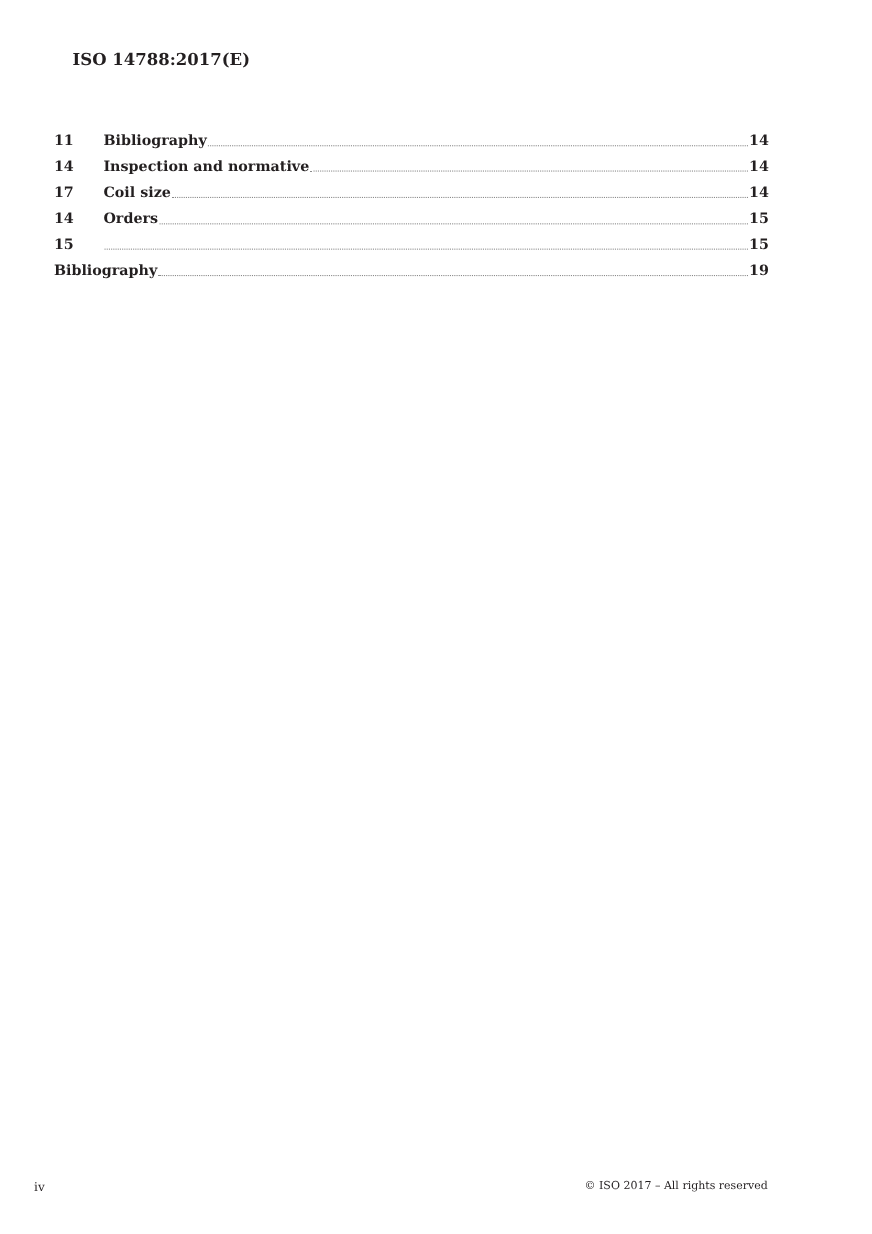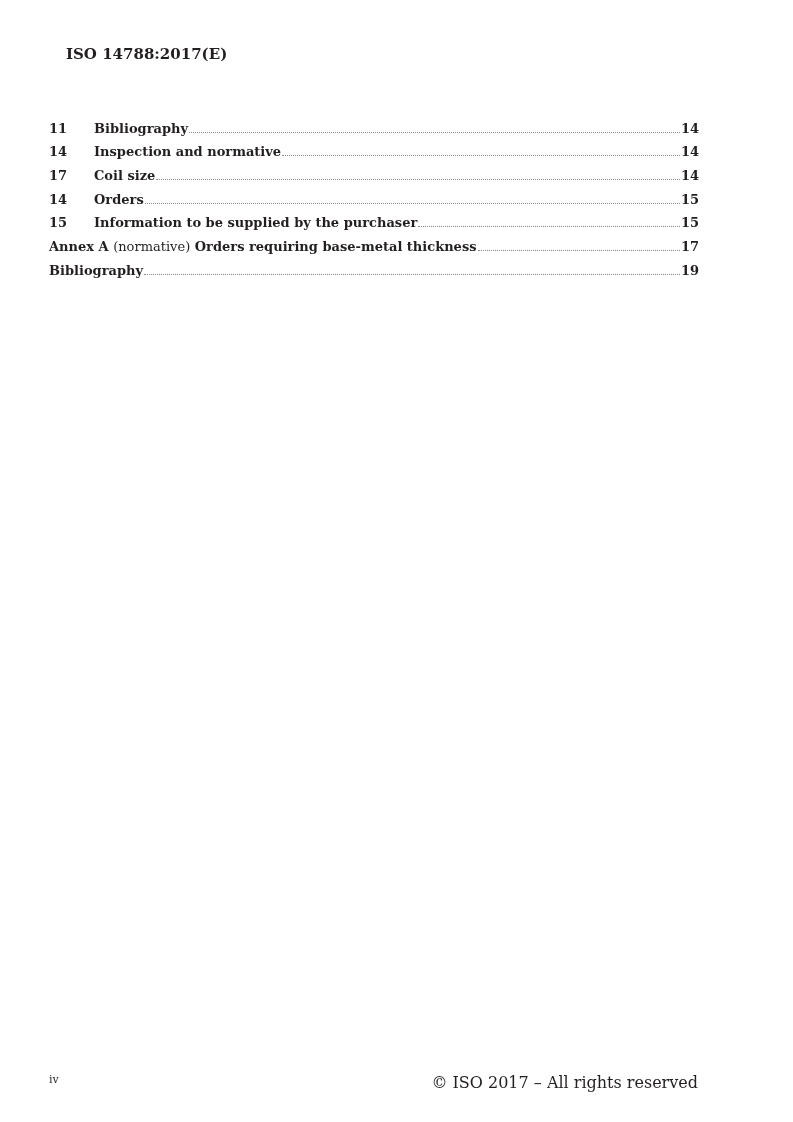--- a/index.html
+++ b/index.html
@@ -6,22 +6,22 @@
     body { width: 793px; height: 1122px; position: relative; overflow: hidden;
            font-family: "DejaVu Serif", "Liberation Serif", serif; color: #231f20; }
     .header { position: absolute; left: 66px; top: 45px; font-weight: bold; font-size: 15px; letter-spacing: 0px; }
     .toc { position: absolute; left: 49px; top: 112px; width: 650px; }
     .row { display: flex; align-items: flex-end; height: 23.7px; font-size: 13px; }
     .num { width: 45px; font-weight: bold; flex: none; }
     .title { font-weight: bold; white-space: nowrap; flex: none; }
     .title .normal { font-weight: normal; }
     .leader { flex: 1; border-bottom: 1px dotted #8a8a8a; margin: 0 1px; position: relative; top: -3px; height: 0; }
     .page { font-weight: bold; flex: none; }
-    .footer-left { position: absolute; left: 49px; top: 1073px; font-size: 11px; }
-    .footer-right { position: absolute; right: 95px; top: 1073px; font-size: 16px; }
+    .footer-left { position: absolute; left: 31px; top: 1073px; font-size: 11px; }
+    .footer-right { position: absolute; right: 95px; top: 1073px; font-size: 10px; }
   </style>
 </head>
 <body>
 
 <div class="header">ISO 14788:2017(E)</div>
 
 <div class="toc">
   <div class="row">
     <span class="num">11</span>
     <span class="title">Bibliography</span>
@@ -41,32 +41,22 @@
     <span class="page">14</span>
   </div>
   <div class="row">
     <span class="num">14</span>
     <span class="title">Orders</span>
     <span class="leader"></span>
     <span class="page">15</span>
   </div>
   <div class="row">
     <span class="num">15</span>
-    <span class="title">Information to be supplied by the purchaser</span>
     <span class="leader"></span>
     <span class="page">15</span>
-  </div>
-  <div class="row">
-    <span class="title">
-      <span>Annex A</span>
-      <span class="normal">(normative)</span>
-      <span>Orders requiring base-metal thickness</span>
-    </span>
-    <span class="leader"></span>
-    <span class="page">17</span>
   </div>
   <div class="row">
     <span class="title">Bibliography</span>
     <span class="leader"></span>
     <span class="page">19</span>
   </div>
 </div>
 
 <div class="footer-left">iv</div>
 <div class="footer-right">© ISO 2017 – All rights reserved</div>

